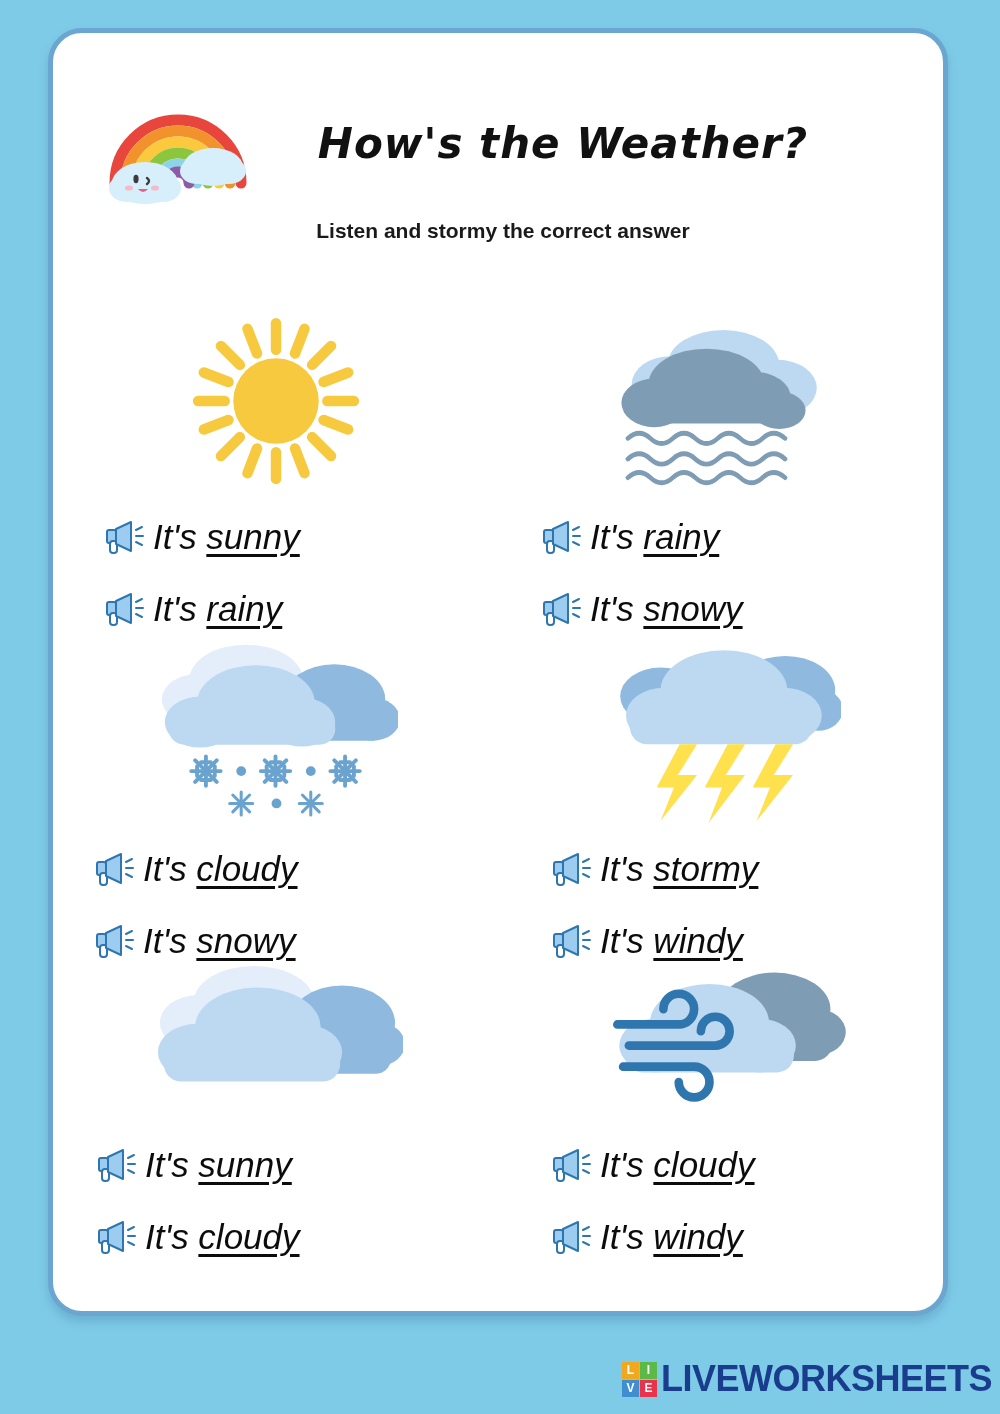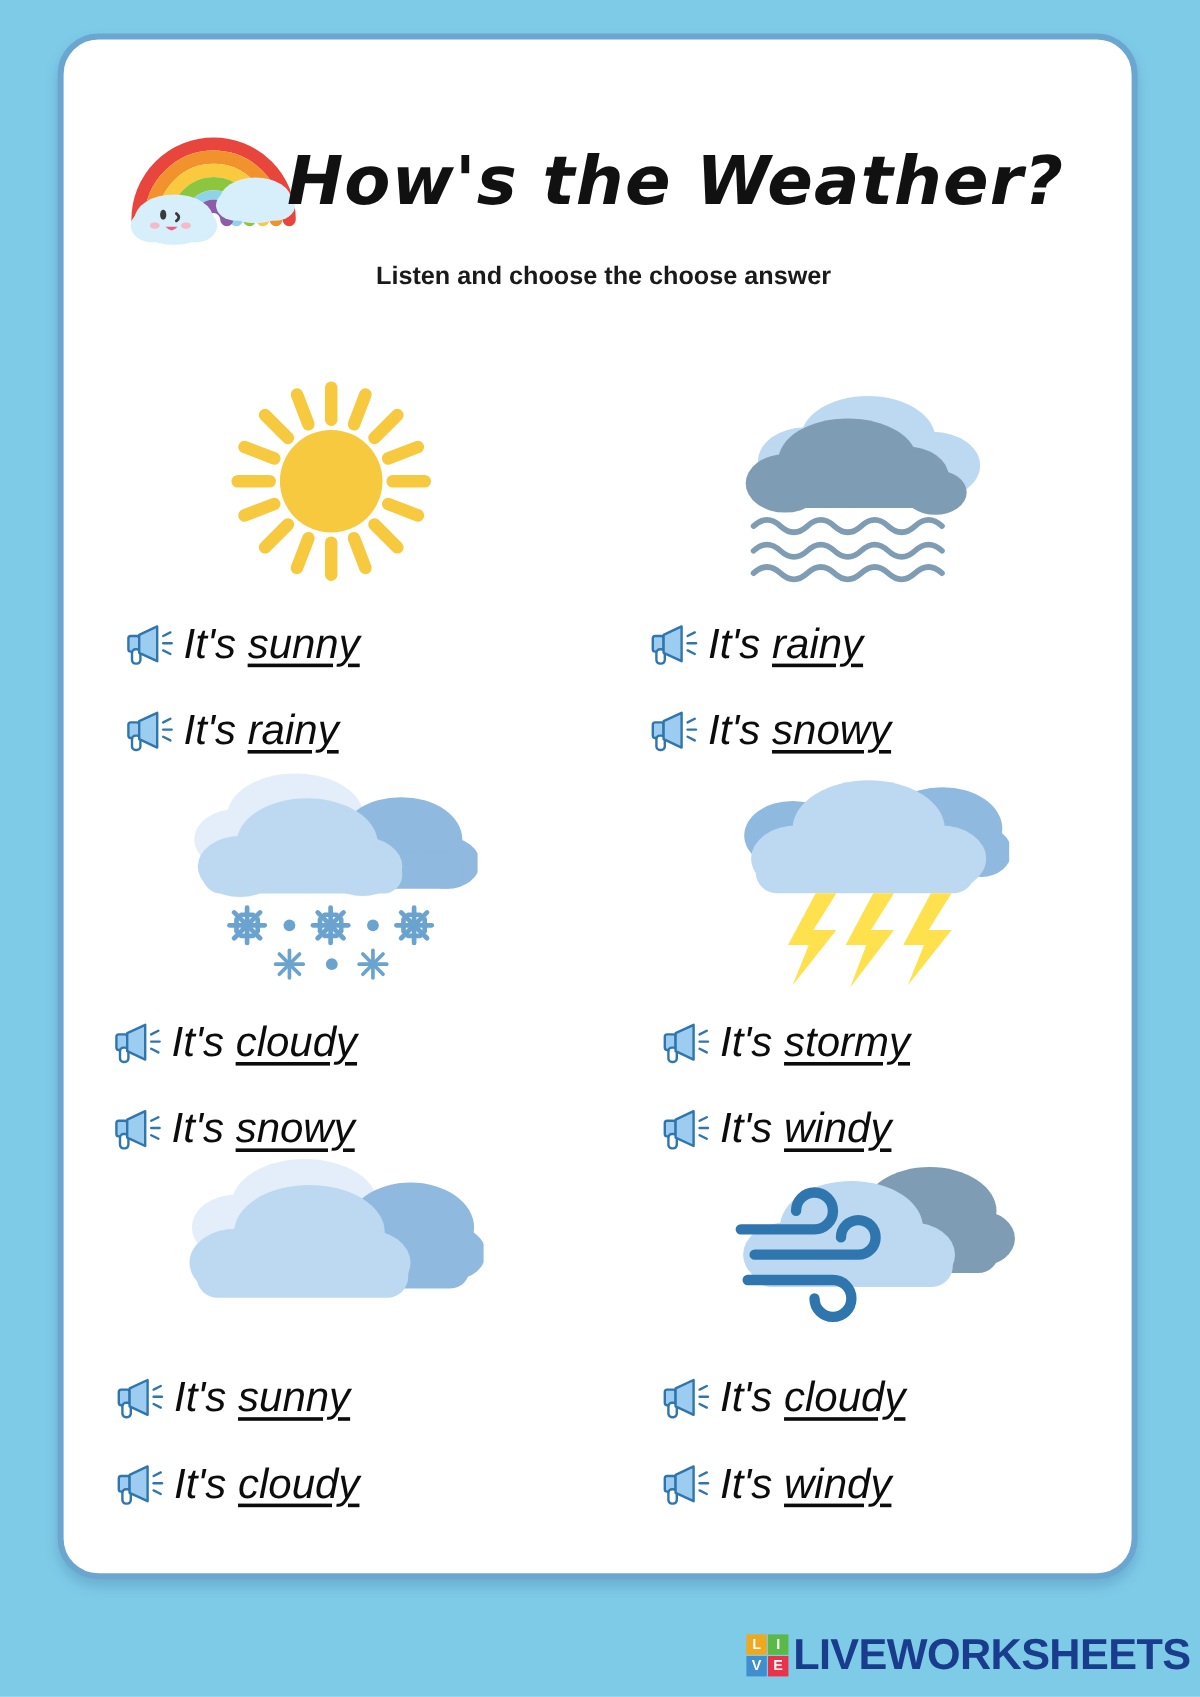--- a/index.html
+++ b/index.html
@@ -40,21 +40,21 @@
     width: 150px;
     height: 150px;
   }
   #page-title {
     position: absolute;
     left: 160px;
     top: 86px;
     width: 700px;
     text-align: center;
     font-family: "DejaVu Sans", sans-serif;
-    font-size: 56px;
+    font-size: 42px;
     font-weight: bold;
     font-style: italic;
     color: #111111;
     letter-spacing: 1px;
     white-space: nowrap;
   }
   #page-subtitle {
     position: absolute;
     left: 100px;
     top: 186px;
@@ -199,21 +199,21 @@
           <ellipse cx="26" cy="133" rx="4" ry="2.6" fill="#f7b9c7"></ellipse>
           <ellipse cx="52" cy="133" rx="4" ry="2.6" fill="#f7b9c7"></ellipse>
 
           <path d="M35 134 q5 6 10 0 z" fill="#ec5f7e"></path>
         </g>
       </svg>
     </div>
 
     <div id="page-title">How's the Weather?</div>
 
-    <div id="page-subtitle">Listen and choose the choose answer</div>
+    <div id="page-subtitle">Listen and stormy the correct answer</div>
   </div>
 
   <div id="exercise-grid">
 
     <div class="exercise-cell cell-0">
       <div class="weather-figure">
         <svg viewBox="0 0 200 200" width="190" height="190">
           <circle cx="100" cy="100" r="45" fill="#f7c93f"></circle>
           <g stroke="#f7c93f" stroke-width="11" stroke-linecap="round">
             <line x1="100" y1="18" x2="100" y2="46"></line>

